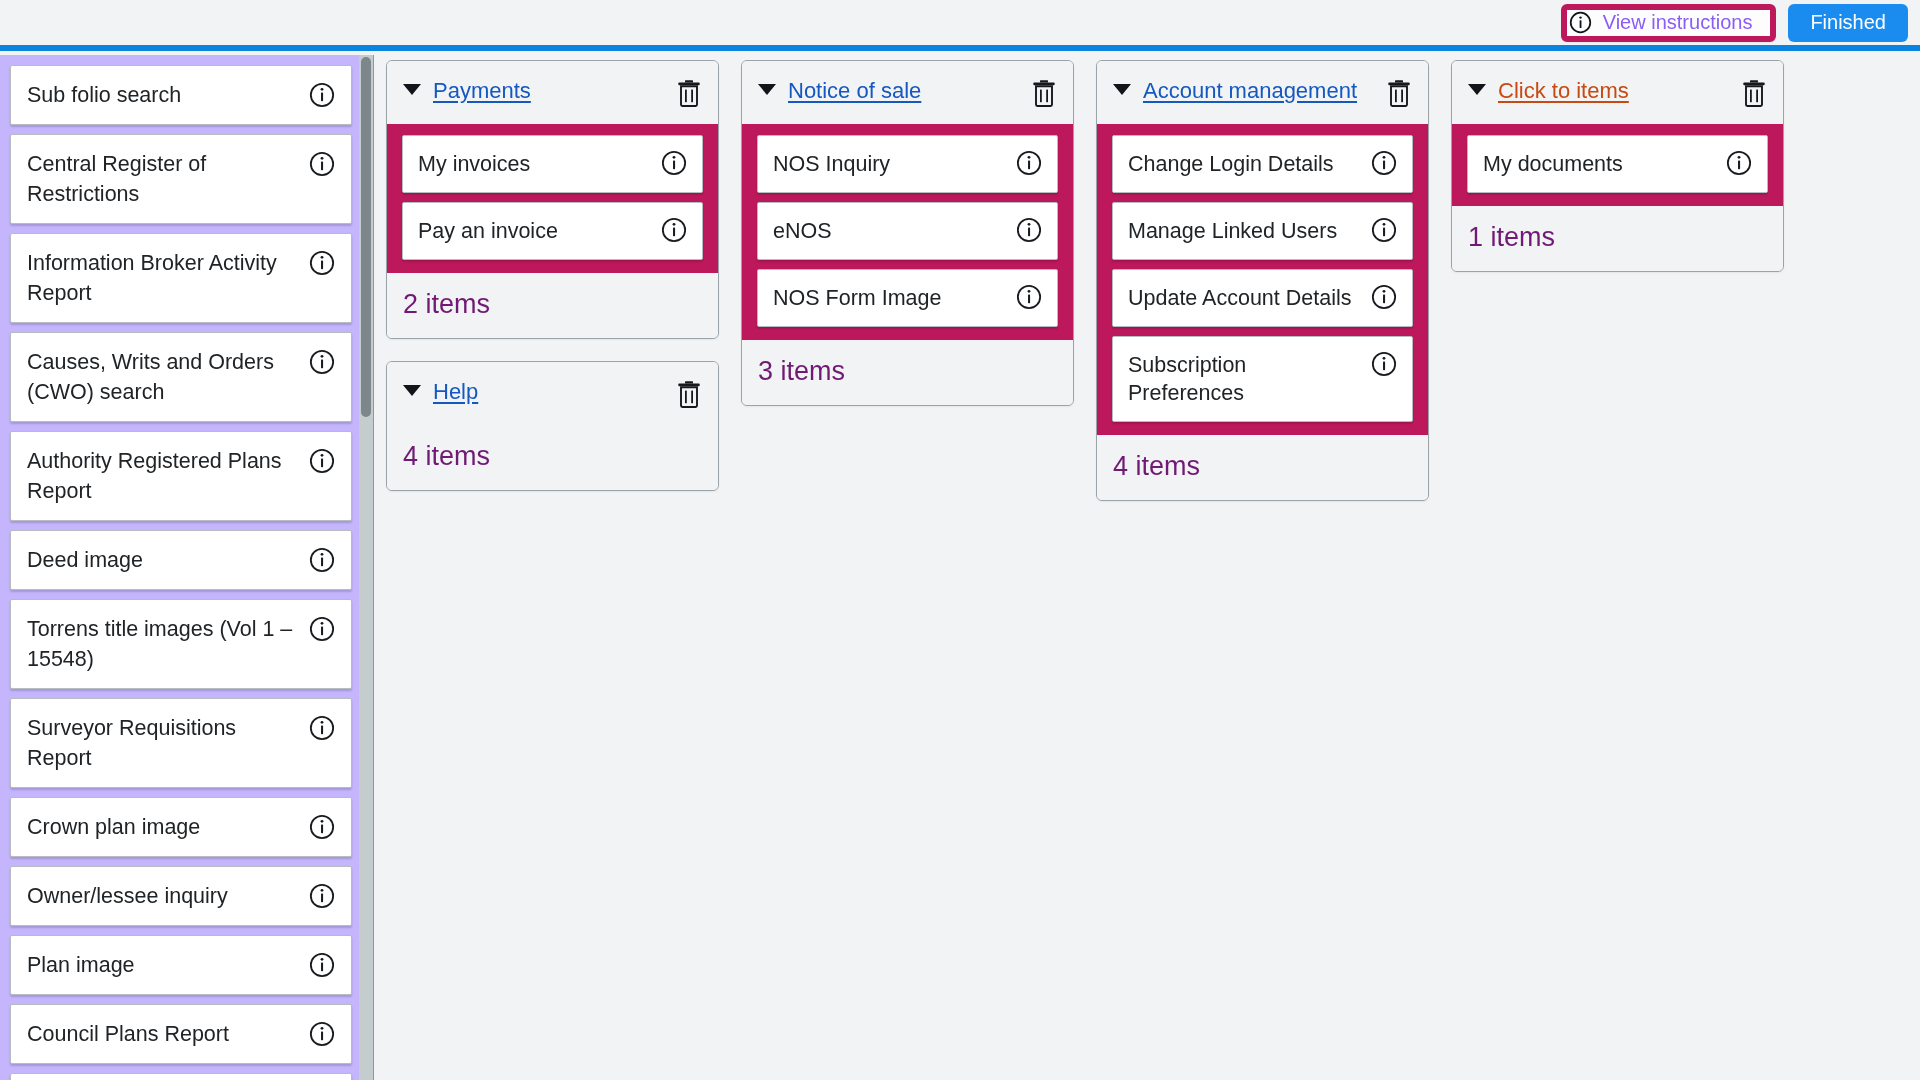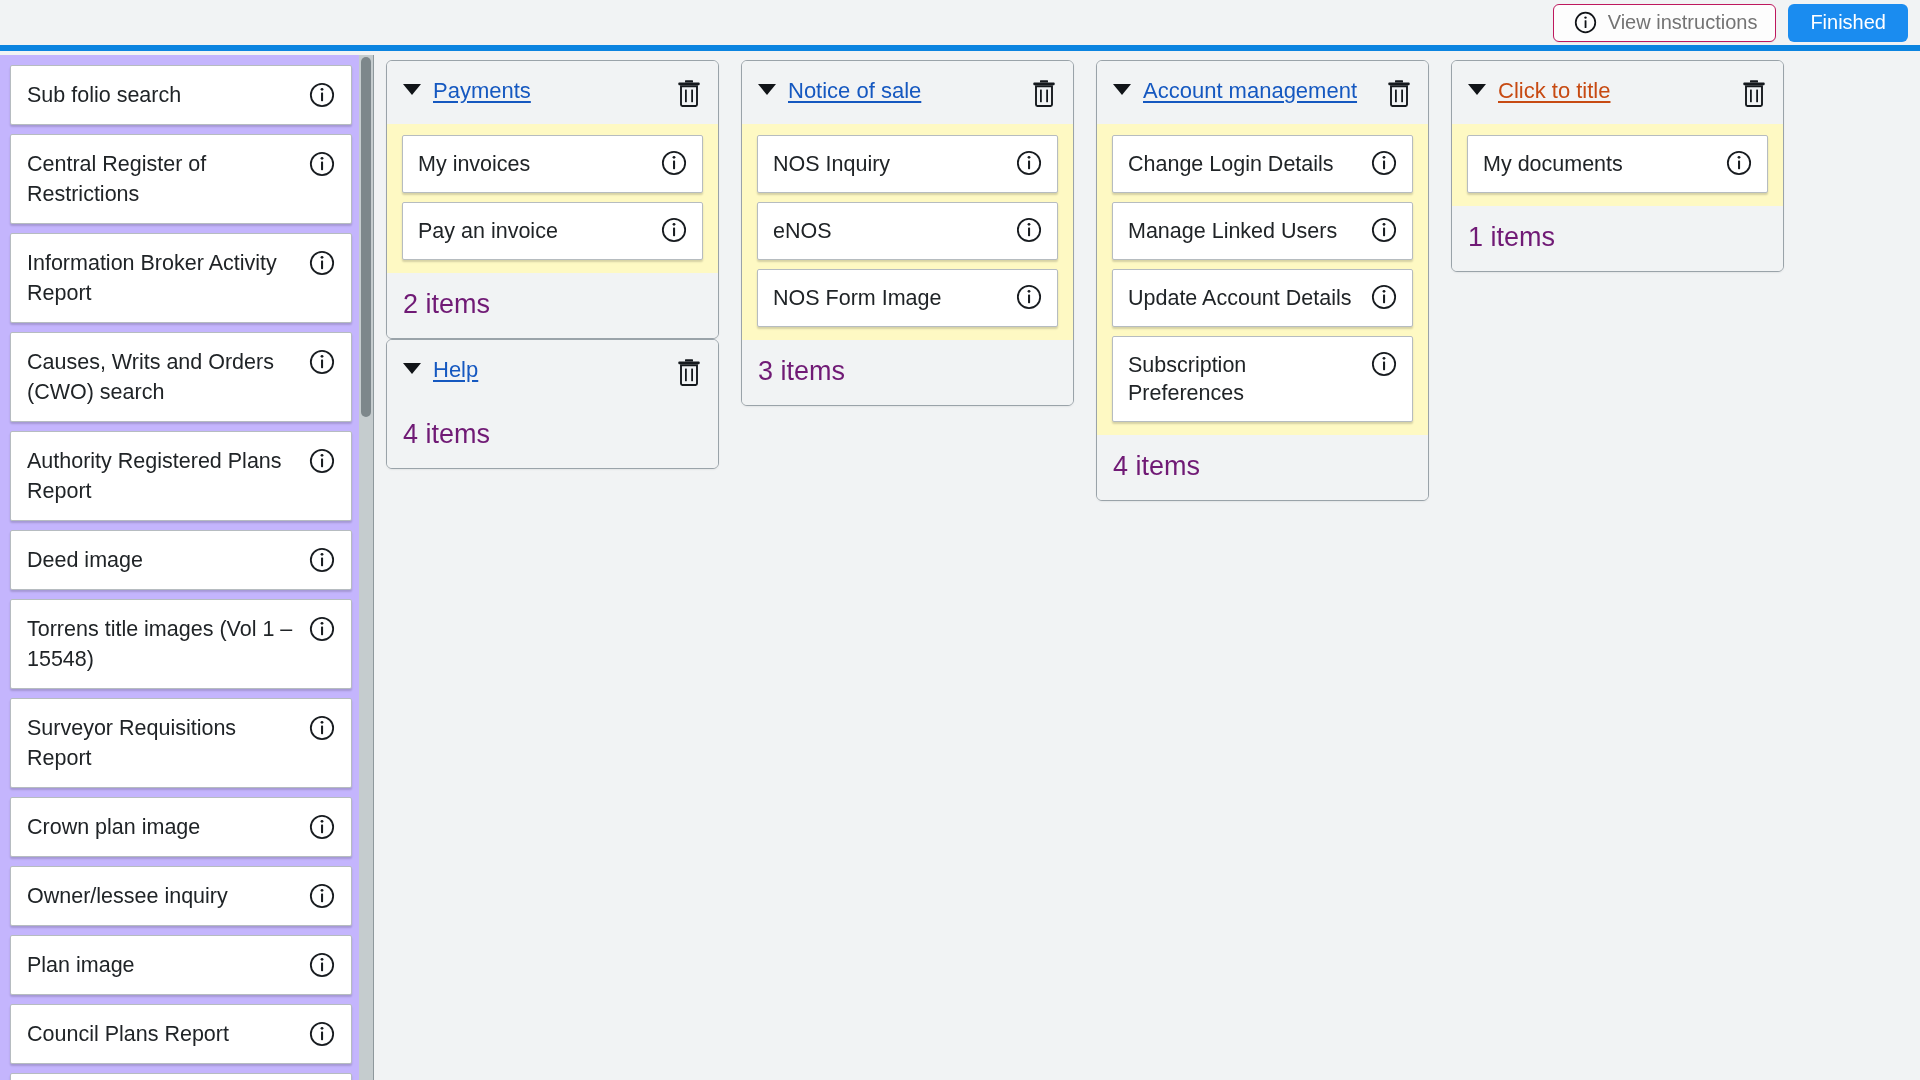--- a/index.html
+++ b/index.html
@@ -12,23 +12,23 @@
 
   
   #topbar {
     position: absolute; left: 0; top: 0; width: 1920px; height: 45px;
     background: #f1f3f4;
     display: flex; align-items: center; justify-content: flex-end;
     padding-right: 12px;
   }
   #view-instructions {
     display: flex; align-items: center; gap: 11px;
-    height: 38px; padding: 0 18px 0 20px;
-    background: #fdfdfd; border: 1px solid #be185d; border-radius: 6px;
-    font-size: 20px; color: #737373; cursor: pointer;
+    height: 38px; padding: 0 18px 0 2px;
+    background: #fdfdfd; border: 6px solid #be185d; border-radius: 6px;
+    font-size: 20px; color: #8b5cf6; cursor: pointer;
     box-shadow: 0 1px 1px rgba(0,0,0,.05);
   }
   #finished-button {
     height: 38px; padding: 0 22px; margin-left: 12px;
     background: #1a8cf0; border: none; border-radius: 6px;
     font-family: inherit; font-size: 20px; color: #fff; font-weight: 400;
     cursor: pointer; display: flex; align-items: center;
   }
   .info-circle { width: 23px; height: 23px; flex: 0 0 auto; display: block; }
 
@@ -81,20 +81,21 @@
     position: absolute; left: 386px; top: 60px;
     width: 1534px; height: 1020px;
     display: flex; align-items: flex-start; gap: 0;
   }
   .column { width: 355px; flex: 0 0 auto; padding-right: 22px; }
 
   .card {
     background: #f1f3f4;
     border: 1px solid #9aa3a9;
     border-radius: 6px;
+    margin-bottom: 22px;
     overflow: hidden;
     box-shadow: 0 1px 2px rgba(0,0,0,.06);
   }
   .card-head {
     display: flex; align-items: flex-start;
     padding: 14px 16px 13px 16px;
     background: #f1f3f4;
     gap: 12px;
   }
   .caret {
@@ -110,21 +111,21 @@
     font-size: 22px; line-height: 32px;
     color: #1558c0; text-decoration: underline;
     text-underline-offset: 3px;
     font-weight: 500;
     cursor: pointer;
   }
   .card-title.rename { color: #c74a12; }
   .trash { flex: 0 0 auto; margin-top: 4px; cursor: pointer; }
 
   .dropzone {
-    background: #fef9c3;
+    background: #be185d;
     padding: 11px 15px 13px 15px;
     min-height: 40px;
   }
   .chip {
     position: relative;
     background: #ffffff;
     border: 1px solid #b6bcc0;
     border-radius: 2px;
     margin-bottom: 9px;
     padding: 14px 52px 14px 15px;
@@ -451,21 +452,21 @@
             </span>
           </div>
         </div>
         <div class="card-foot">4 items</div>
       </div>
     </div>
     <div class="column">
       <div class="card">
         <div class="card-head">
           <span class="caret"></span>
-          <span class="card-title rename">Click to title</span>
+          <span class="card-title rename">Click to items</span>
           <span class="trash"><svg width="26" height="28" viewBox="0 0 26 28" fill="none">
               <rect x="9" y="1.2" width="8" height="2.4" rx="0.6" fill="#15191d"></rect>
               <rect x="2.4" y="3.6" width="21.2" height="2.6" rx="0.7" fill="#15191d"></rect>
               <path d="M5 7.2 h16 v18.4 a1.4 1.4 0 0 1 -1.4 1.4 H6.4 A1.4 1.4 0 0 1 5 25.6 Z" stroke="#15191d" stroke-width="1.9" fill="none"></path>
               <rect x="9" y="10.6" width="1.8" height="12.6" fill="#15191d"></rect>
               <rect x="15.2" y="10.6" width="1.8" height="12.6" fill="#15191d"></rect>
             </svg></span>
         </div>
         <div class="dropzone">
           <div class="chip">

